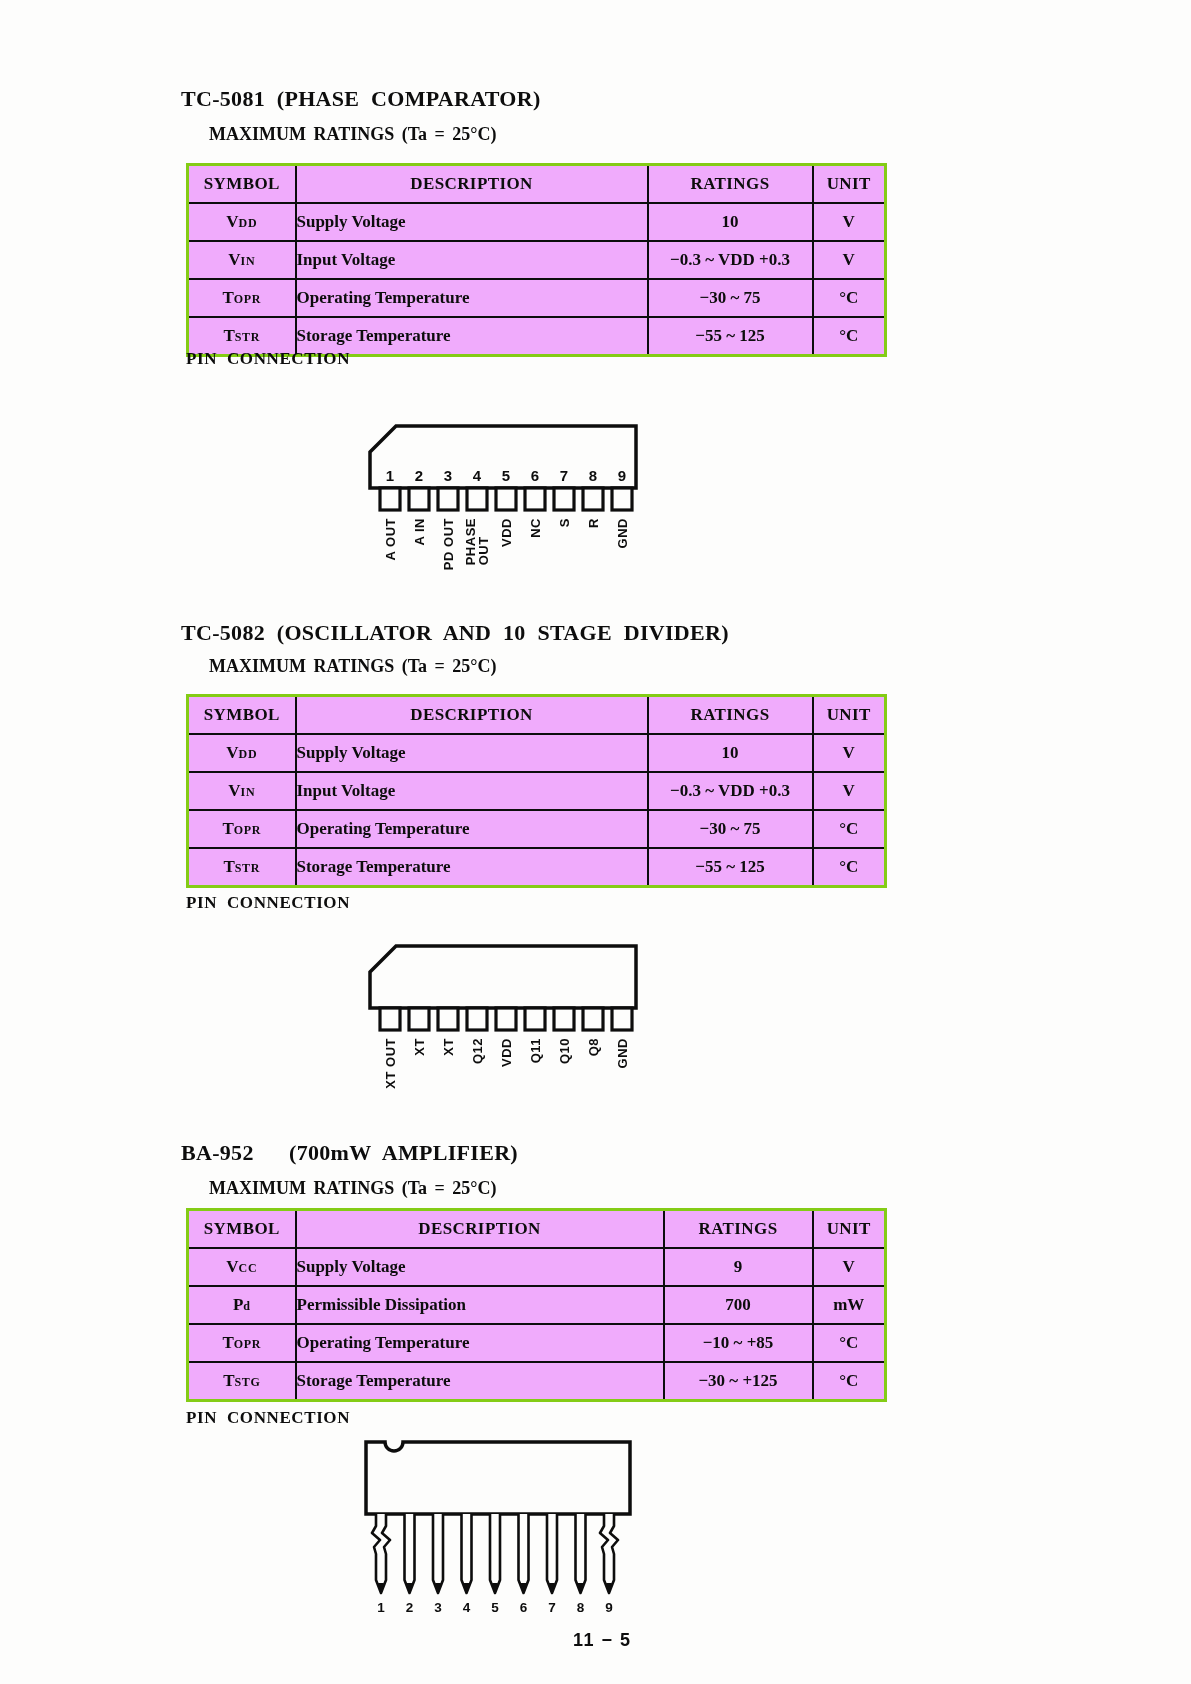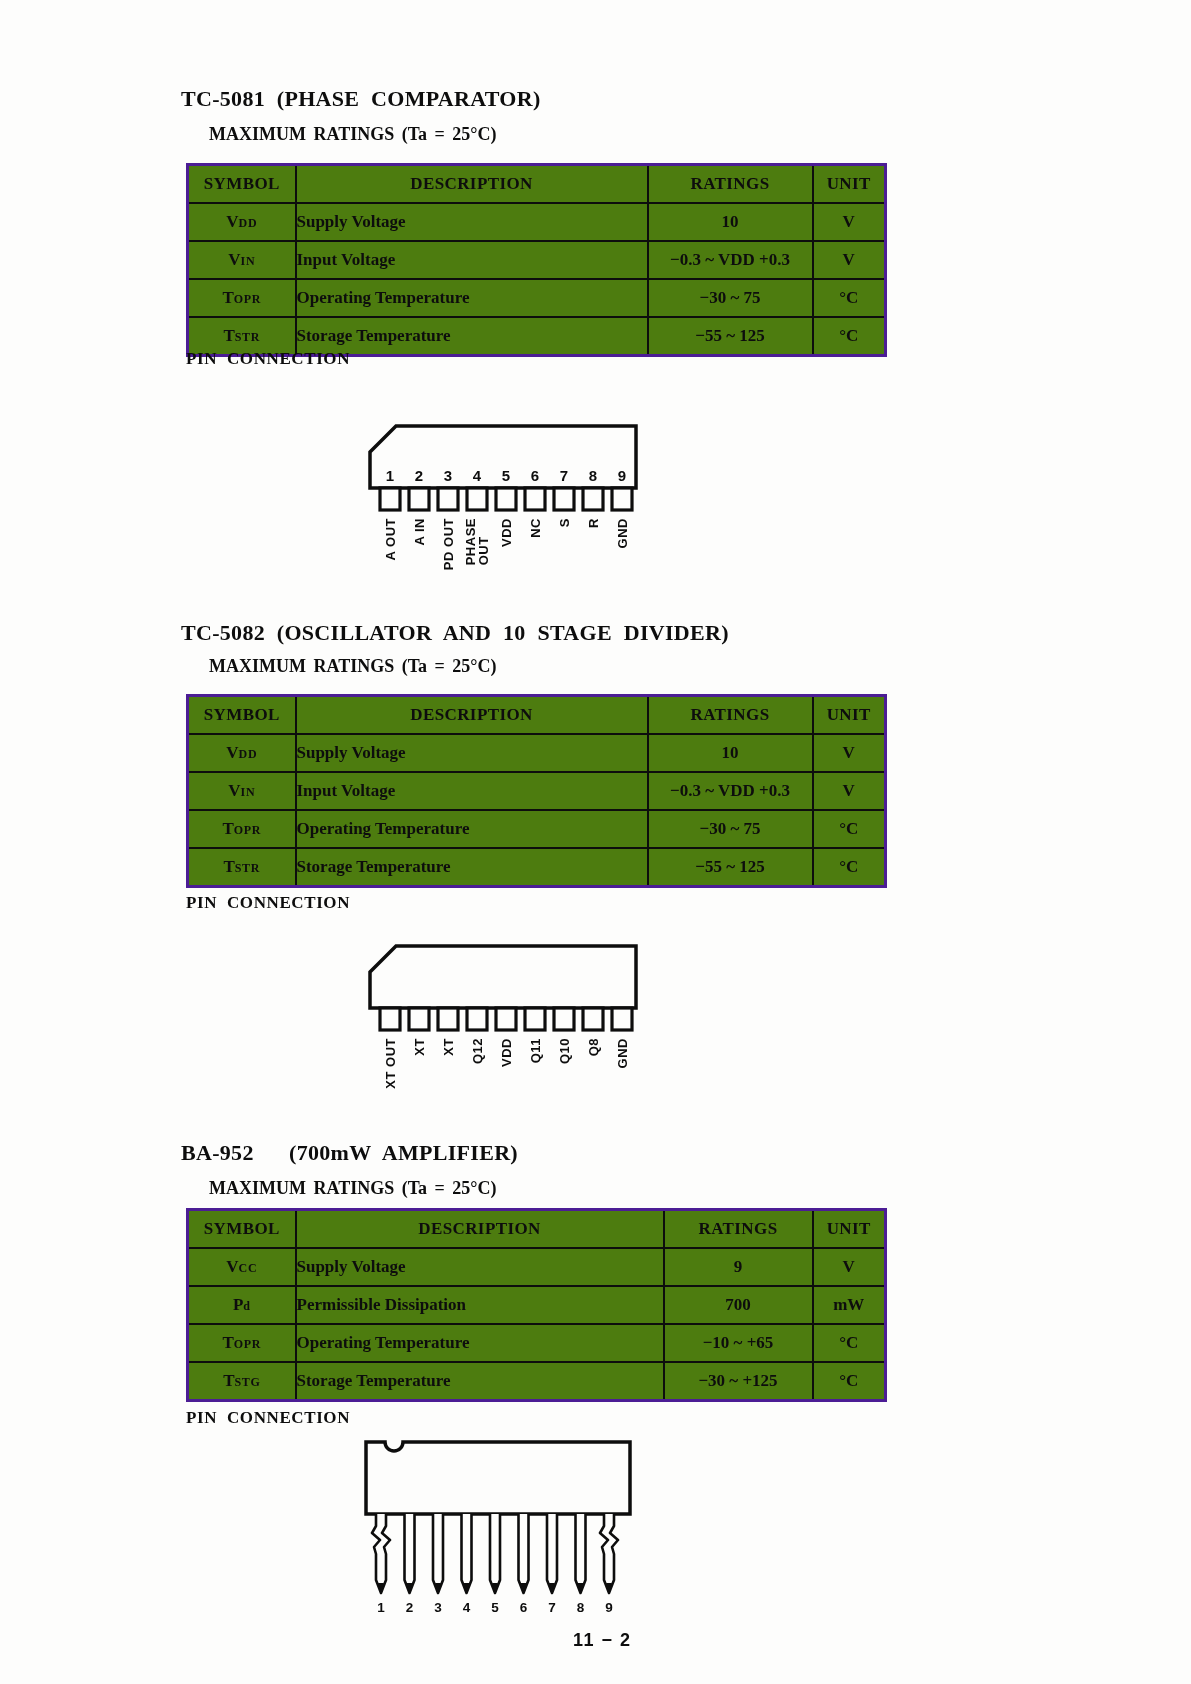--- a/index.html
+++ b/index.html
@@ -5,22 +5,22 @@
   html,body{margin:0;padding:0;background:#e8e8e8;}
   .page{position:relative;width:1191px;height:1684px;background:#fdfdfc;margin:0 auto;
         font-family:"Liberation Serif",serif;color:#0d0d0d;overflow:hidden;}
   .abs{position:absolute;}
   section.layer{position:absolute;left:16px;top:0;width:100%;height:100%;}
 
   .sec-title{font:bold 22px "Liberation Serif",serif;word-spacing:6px;letter-spacing:.3px;white-space:nowrap;}
   .sec-subtitle{font:bold 18px "Liberation Serif",serif;word-spacing:3px;white-space:nowrap;}
   .pin-heading{font:bold 17px "Liberation Serif",serif;word-spacing:5px;letter-spacing:.6px;white-space:nowrap;text-align:center;}
 
-  table.ratings{border-collapse:collapse;table-layout:fixed;width:698px;background:#4d7c0f;
-                border:3px solid #4c1d95;}
+  table.ratings{border-collapse:collapse;table-layout:fixed;width:698px;background:#f0abfc;
+                border:3px solid #84cc16;}
   table.ratings th,table.ratings td{border:2px solid #0d0d0d;height:36px;padding:0;
                 font:bold 17px "Liberation Serif",serif;color:#0d0d0d;}
   table.ratings th{text-align:center;letter-spacing:.4px;}
   td.c-desc{text-align:left;padding-left:16px;margin-top:28px;}
   td.c-sym,td.c-rate,td.c-unit{text-align:center;}
   .sym-base{font:bold 17px "Liberation Serif",serif;}
   .sym-sub{font:bold 12px "Liberation Serif",serif;letter-spacing:.6px;text-align:center;}
 
   .diagram{width:300px;height:200px;}
   svg{display:block;overflow:visible;}
@@ -270,21 +270,21 @@
         </tr>
         <tr>
           <td class="c-sym"><span class="sym-base">P</span><span class="sym-sub">d</span></td>
           <td class="c-desc">Permissible Dissipation</td>
           <td class="c-rate">700</td>
           <td class="c-unit">mW</td>
         </tr>
         <tr>
           <td class="c-sym"><span class="sym-base">T</span><span class="sym-sub">OPR</span></td>
           <td class="c-desc">Operating Temperature</td>
-          <td class="c-rate">−10 ~ +65</td>
+          <td class="c-rate">−10 ~ +85</td>
           <td class="c-unit">°C</td>
         </tr>
         <tr>
           <td class="c-sym"><span class="sym-base">T</span><span class="sym-sub">STG</span></td>
           <td class="c-desc">Storage Temperature</td>
           <td class="c-rate">−30 ~ +125</td>
           <td class="c-unit">°C</td>
         </tr>
       </tbody>
     </table>
@@ -322,14 +322,14 @@
         <text class="pinnum3" x="120.5" y="176">4</text>
         <text class="pinnum3" x="149" y="176">5</text>
         <text class="pinnum3" x="177.5" y="176">6</text>
         <text class="pinnum3" x="206" y="176">7</text>
         <text class="pinnum3" x="234.5" y="176">8</text>
         <text class="pinnum3" x="263" y="176">9</text>
       </svg>
     </div>
   </section>
 
-  <div class="abs page-number" style="left:573px;top:1630px">11 − 2</div>
+  <div class="abs page-number" style="left:573px;top:1630px">11 − 5</div>
 </div>
 
 </body></html>

